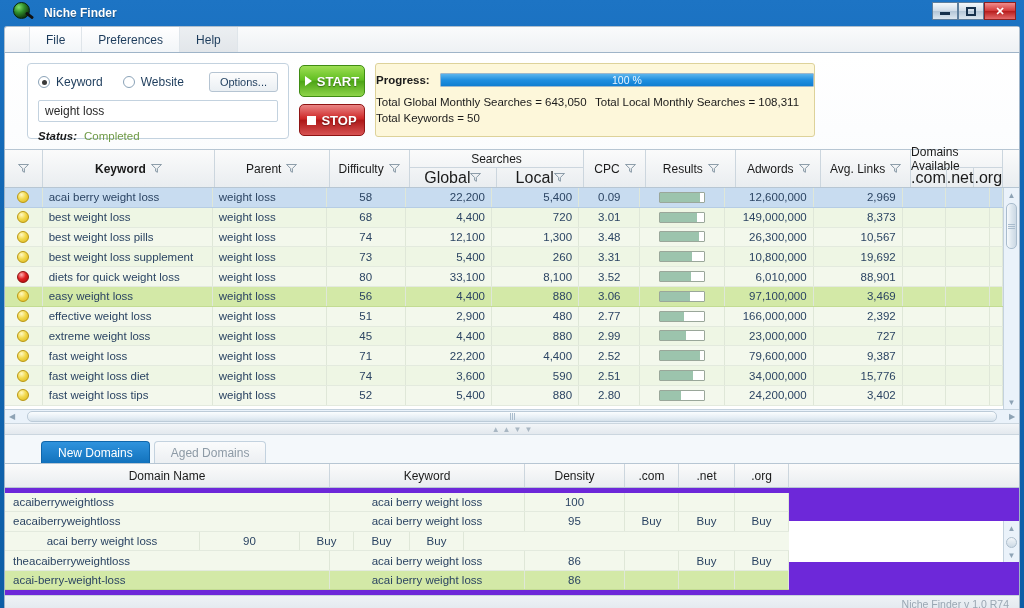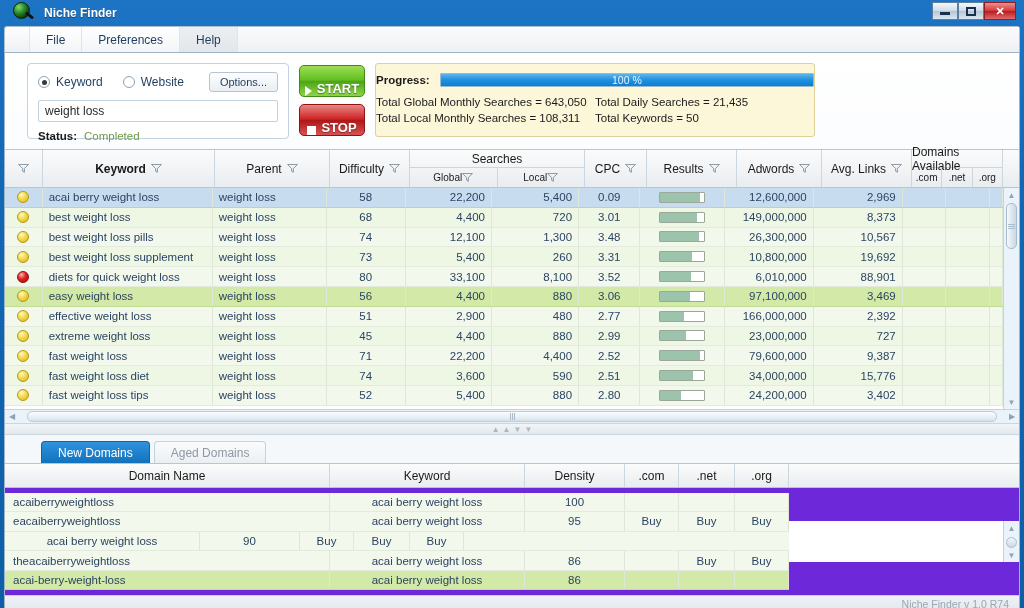--- a/index.html
+++ b/index.html
@@ -119,27 +119,27 @@
     border: 1px solid #b5c4d2; border-radius: 3px;
     background: linear-gradient(180deg,#fdfdfd 0%, #eaeff3 100%);
   }
   .textinput {
     margin-top: 8px; width: 100%; height: 22px;
     border: 1px solid #c3d2df; border-radius: 2px;
     background: #fff; color: #2a2a2a; font-size: 12px;
     padding: 0 6px; display: flex; align-items: center;
   }
   .status-row { margin-top: 8px; display: flex; gap: 7px; align-items: baseline; }
-  .status-label { font-weight: bold; color: #1a1a1a; font-size: 11.5px; }
+  .status-label { font-weight: bold; color: #1a1a1a; font-size: 11.5px; font-style: italic; }
   .status-value { color: #6f9a46; font-size: 11.5px; }
 
   .runbtns { display: flex; flex-direction: column; gap: 7px; padding-top: 2px; }
   .runbtn {
     width: 66px; height: 32px; border-radius: 5px;
-    display: flex; align-items: flex-end; justify-content: center; gap: 5px;
+    display: flex; align-items: center; justify-content: center; gap: 5px;
     color: #fff; font-size: 13px; font-weight: bold;
     text-shadow: 0 1px 1px rgba(0,0,0,.4);
   }
   .runbtn.start {
     background: linear-gradient(180deg,#9ede53 0%, #62bf22 46%, #4da516 52%, #8ed44a 100%);
     border: 1px solid #3f8c13;
   }
   .runbtn.stop {
     background: linear-gradient(180deg,#e98585 0%, #ce2727 46%, #ad1818 52%, #d75353 100%);
     border: 1px solid #8e1414;
@@ -193,21 +193,21 @@
   }
   .hc.two { flex-direction: column; gap: 0; justify-content: stretch; padding: 0; }
   .hc .top {
     height: 18px; width: 100%;
     display:flex; align-items:center; justify-content:center;
     border-bottom: 1px solid #ccd6de;
   }
   .hc .bot { height: 19px; width: 100%; display: flex; }
   .hc .bot .sub {
     flex: 1; display: flex; align-items: center; justify-content: center; 
-    border-right: 1px solid #ccd6de; font-size: 10px;
+    border-right: 1px solid #ccd6de; font-size: 16px;
   }
   .hc .bot .sub:last-child { border-right: none; }
   .funnel { width: 11px; height: 9px; display: inline-block; }
 
   .grows { flex: 1; overflow: hidden; position: relative; background: #fff; }
   .grow {
     display: flex; height: 19.8px; align-items: stretch;
     border-bottom: 1px solid #e3eade;
     font-size: 11.5px; color: #2b4463;
     background: #f3f8ec;
@@ -392,21 +392,20 @@
       <div class="progresspanel">
         <div class="prog-row">
           <span class="prog-label">Progress:</span>
           <span class="prog-track">
             <i class="prog-fill" id="progfill" style="width: 100%;"></i>
             <span class="prog-pct">100 %</span>
           </span>
         </div>
         <div class="stats">
           <span class="stat">Total Global Monthly Searches =  643,050</span>
-          <span class="stat">Total Daily Searches =  21,435</span>
           <span class="stat">Total Local Monthly Searches =  108,311</span>
           <span class="stat">Total Keywords =  50</span>
         </div>
       </div>
     </div>
 
     <div class="grid-wrap">
       <div class="grid">
         <div class="ghead">
           <div class="hc" style="width:38px">

